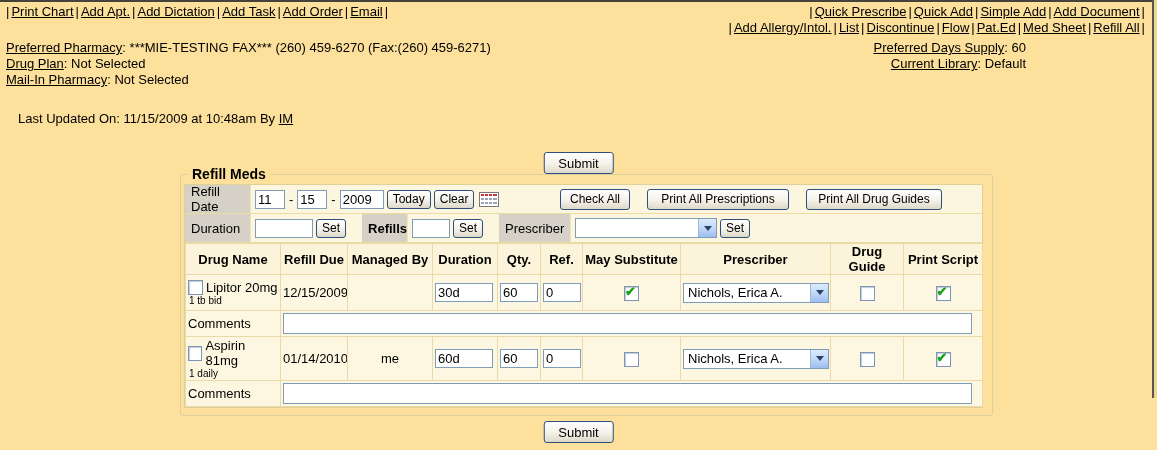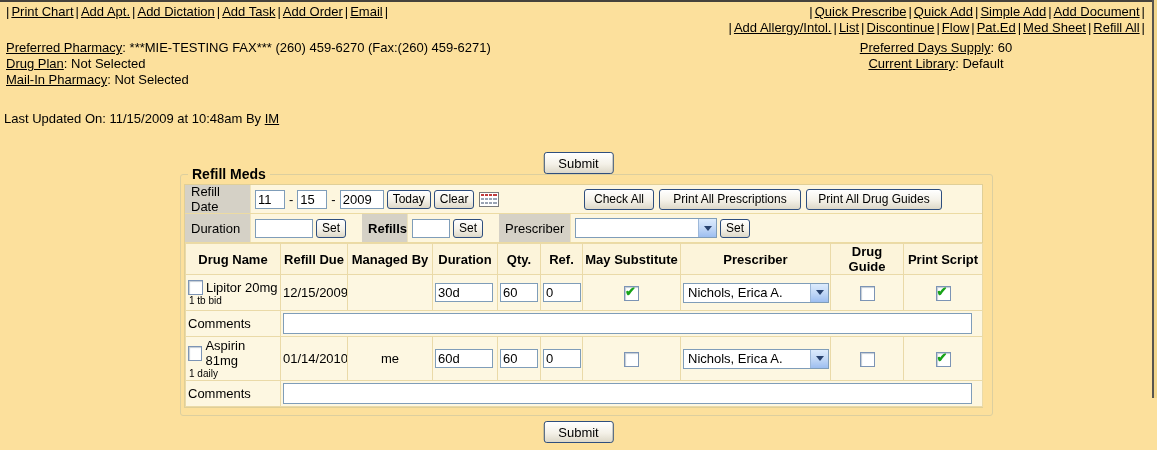--- a/index.html
+++ b/index.html
@@ -9,23 +9,23 @@
   .right-strip{position:absolute;top:0;right:0;width:3px;height:398px;background:#f2d68c;}
   .right-edge{position:absolute;top:0;right:3px;width:2px;height:398px;background:#59564e;}
 
   a.navlink{color:#000;text-decoration:underline;cursor:pointer;}
   .pipe{margin:0 2px;}
   .nav-left{position:absolute;left:4px;top:4px;white-space:nowrap;}
   .nav-right1{position:absolute;right:10px;top:4px;white-space:nowrap;text-align:right;}
   .nav-right2{position:absolute;right:10px;top:20px;white-space:nowrap;text-align:right;}
 
   .info-left{position:absolute;left:6px;top:40px;line-height:16px;}
-  .info-right{position:absolute;left:828px;top:40px;width:216px;text-align:center;line-height:16px;}
+  .info-right{position:absolute;left:810px;top:40px;width:216px;text-align:right;line-height:16px;}
   .lbl-link{color:#000;text-decoration:underline;cursor:pointer;}
-  .last-updated{position:absolute;left:4px;top:111px;}
+  .last-updated{position:absolute;left:18px;top:111px;}
 
   .xpbtn{display:inline-flex;align-items:center;justify-content:center;
          font-family:"Liberation Sans",sans-serif;font-size:12px;color:#000;
          border:1px solid #2e4e7e;border-radius:3px;cursor:pointer;
          background:linear-gradient(180deg,#ffffff 0%,#f4f1e8 55%,#ddd8c8 100%);
          box-shadow:inset 0 1px 0 #fff;}
   .btn-submit{font-size:13px;height:22px;padding:0 14px;}
   .btn-mid{height:21px;padding:0 9px;}
   .btn-sm{height:19px;padding:0 5px;font-size:12px;}
   .submit-top{position:absolute;left:50%;transform:translateX(-50%);top:152px;}
@@ -38,21 +38,21 @@
   .tblwrap{width:797px;border:1px solid #e0cf97;background:#fdf6de;}
   .frow{display:flex;align-items:center;height:28px;border-bottom:1px solid #ecdbا3;}
   .frow{border-bottom:1px solid #ecdba3;}
   .glabel{background:#d5d1c6;height:100%;display:flex;align-items:center;padding:2px 6px;
           border-right:1px solid #efe4bd;box-sizing:border-box;}
   .fcell{display:flex;align-items:center;gap:3px;padding:0 4px;height:100%;box-sizing:border-box;}
   .txtin{border:1px solid #7f9db9;background:#fff;height:17px;font-family:"Liberation Sans",sans-serif;
          font-size:13px;padding:0 2px;box-sizing:content-box;}
   .dash{margin:0 1px;}
   .spacer{flex:1;}
-  .actions{display:flex;align-items:center;gap:5px;margin-right:40px;}
+  .actions{display:flex;align-items:center;gap:17px;margin-right:40px;}
 
   .sel{display:inline-flex;align-items:stretch;border:1px solid #7f9db9;background:#fff;height:20px;
        box-sizing:border-box;cursor:pointer;}
   .sel .sel-txt{flex:1;display:flex;align-items:center;padding:0 4px;font-size:13px;white-space:nowrap;overflow:hidden;}
   .sel .sel-arrow{width:17px;display:flex;align-items:center;justify-content:center;
        background:linear-gradient(180deg,#dcebfd 0%,#c2d8f6 50%,#9dbef0 100%);border-left:1px solid #9db8d9;}
   .sel .sel-arrow i{width:0;height:0;border-left:4px solid transparent;border-right:4px solid transparent;
        border-top:5px solid #28426e;display:block;}
 
   .cb{width:13px;height:13px;background:#fff;border:1px solid #7c94b5;display:inline-block;position:relative;

